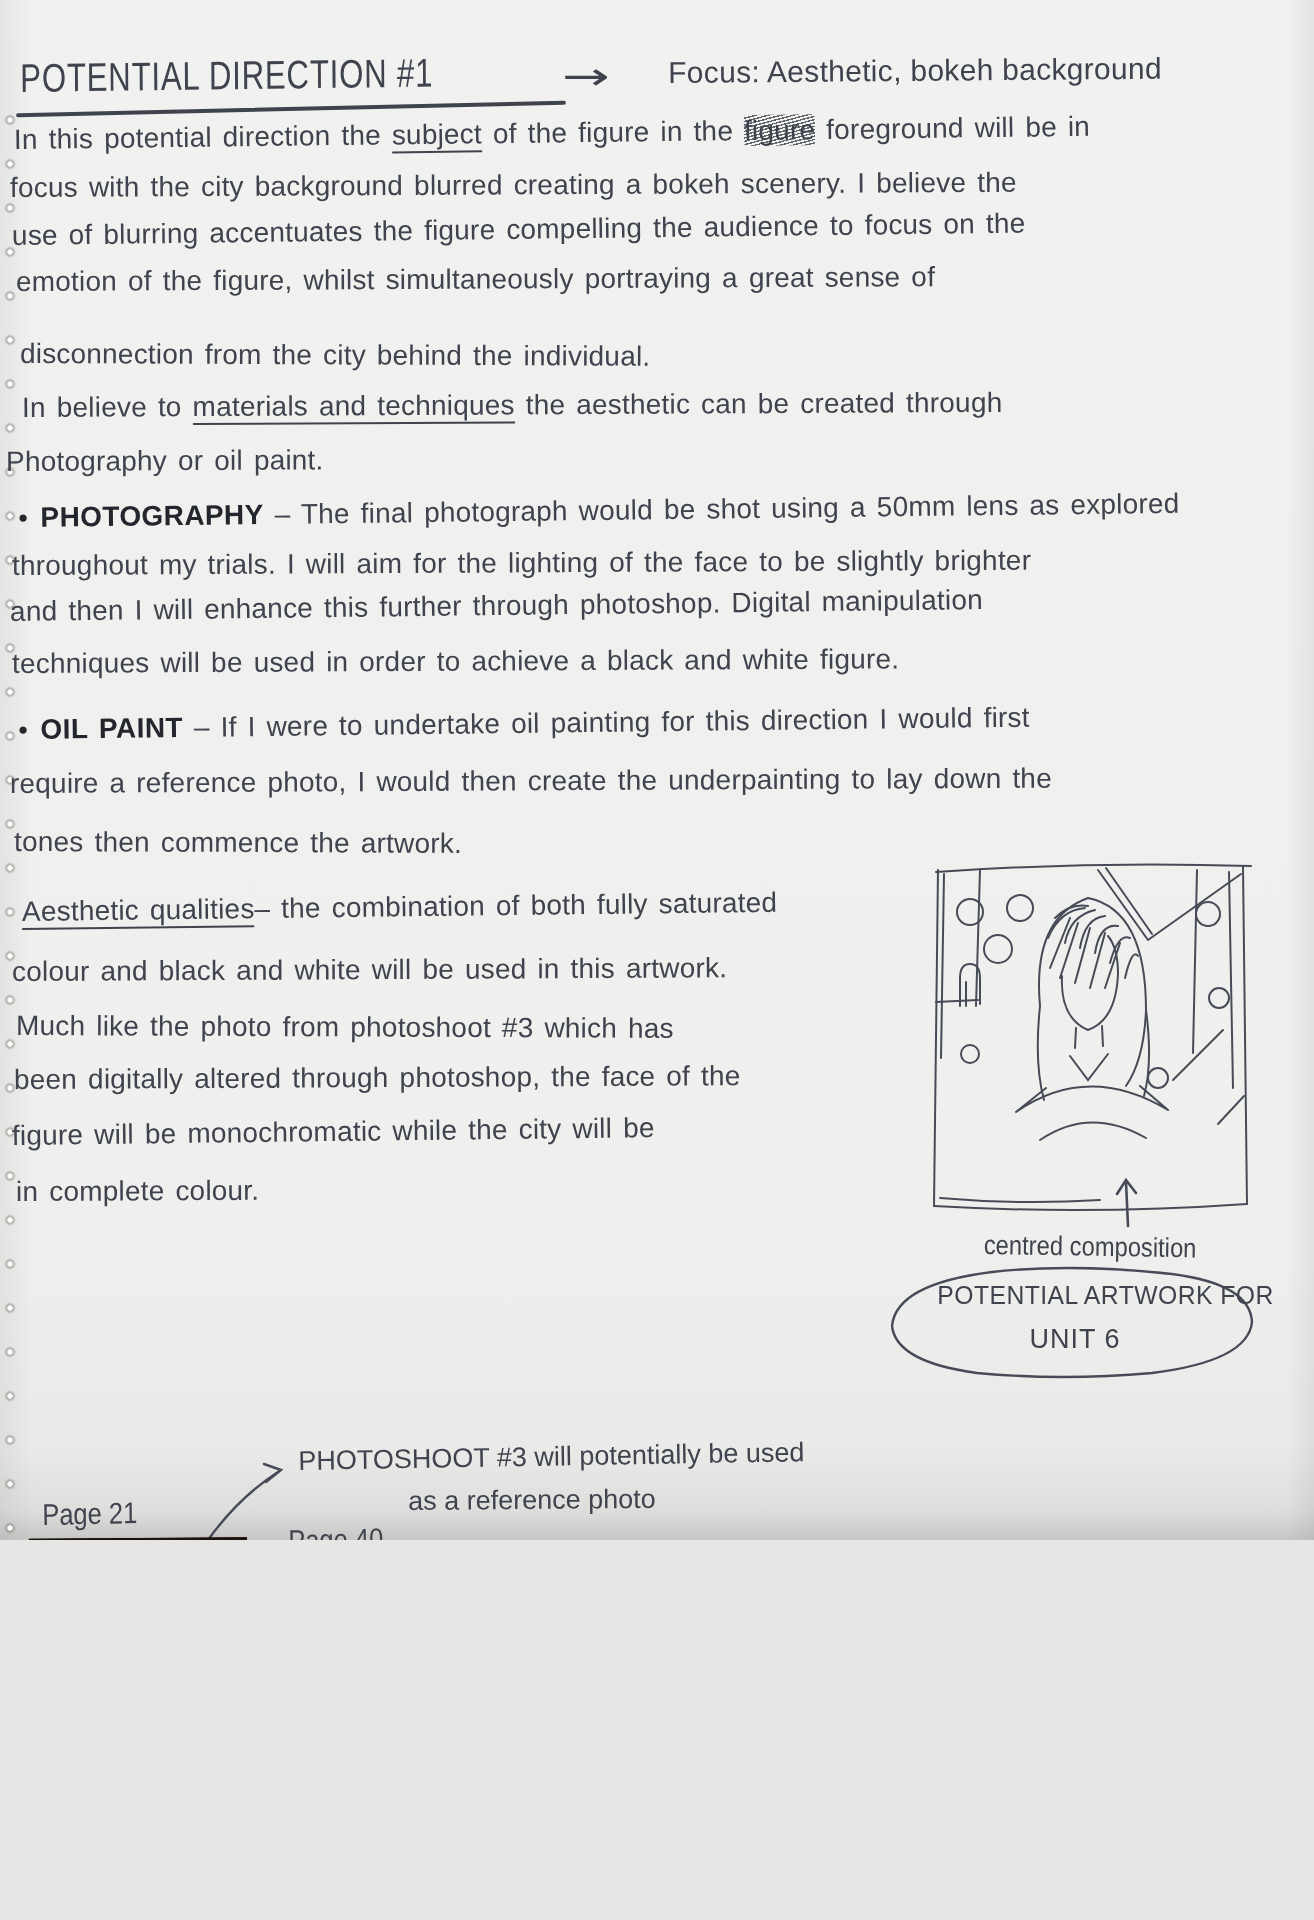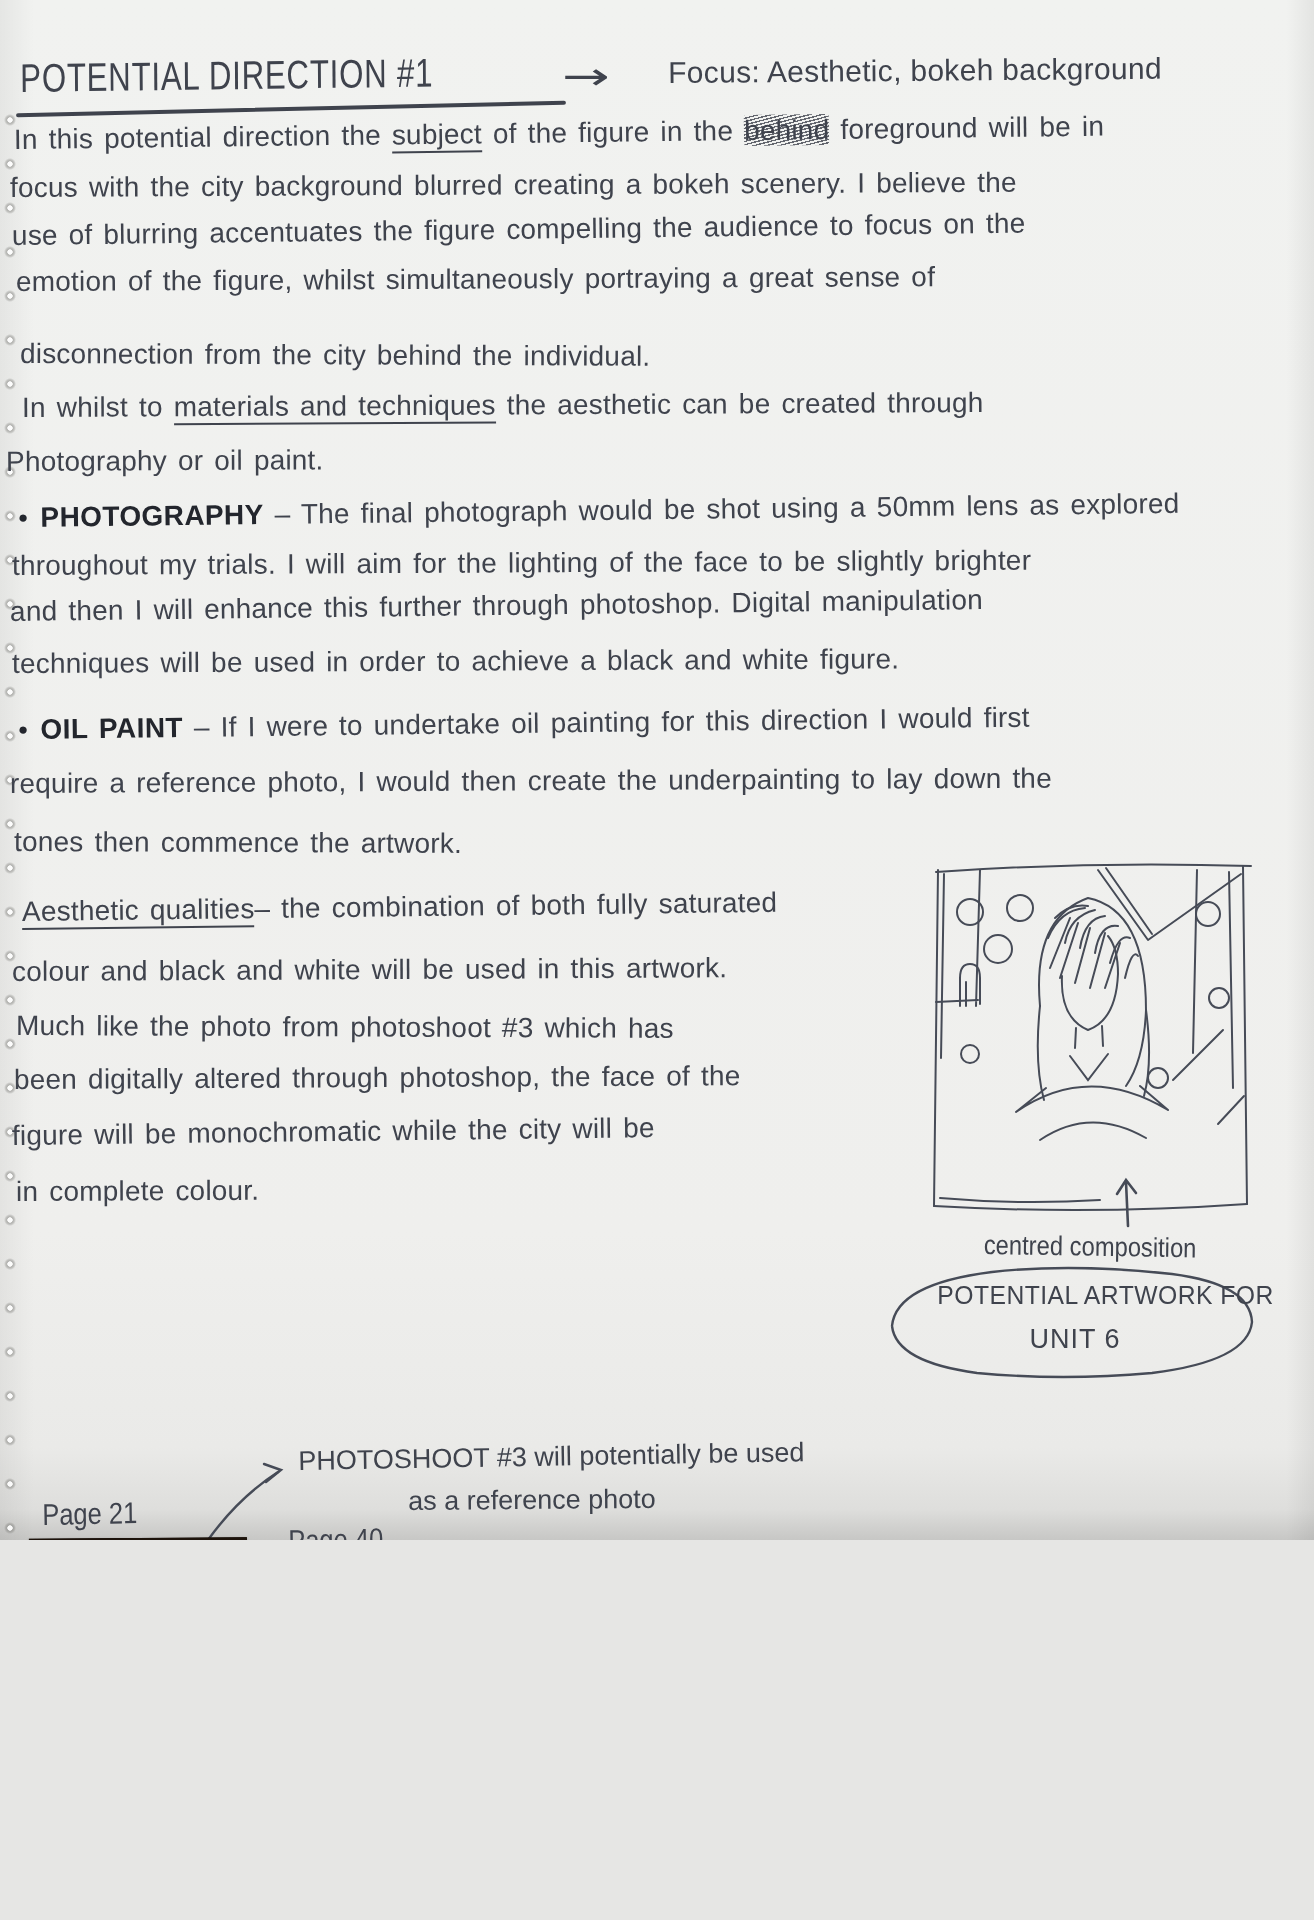--- a/index.html
+++ b/index.html
@@ -59,29 +59,29 @@
 
 <div class="page">
   <div class="holes"></div>
 
   <div class="title-main">POTENTIAL DIRECTION #1</div>
   <div class="title-underline"></div>
   <div class="title-arrow">→</div>
   <div class="title-focus">Focus: Aesthetic, bokeh background</div>
 
   <div class="line r1" style="left:14px;top:124px">
-    <span>In this potential direction the </span><span class="u">subject</span><span> of the figure in the </span><span class="scratch">behind</span><span> foreground will be in</span>
+    <span>In this potential direction the </span><span class="u">subject</span><span> of the figure in the </span><span class="scratch">figure</span><span> foreground will be in</span>
   </div>
   <div class="line r2" style="left:10px;top:172px">focus with the city background blurred creating a bokeh scenery. I believe the</div>
   <div class="line r1" style="left:12px;top:220px">use of blurring accentuates the figure compelling the audience to focus on the</div>
   <div class="line r2" style="left:16px;top:266px">emotion of the figure, whilst simultaneously portraying a great sense of</div>
   <div class="line r3" style="left:20px;top:338px">disconnection from the city behind the individual.</div>
 
   <div class="line r2" style="left:22px;top:392px">
-    <span>In whilst to </span><span class="u">materials and techniques</span><span> the aesthetic can be created through</span>
+    <span>In believe to </span><span class="u">materials and techniques</span><span> the aesthetic can be created through</span>
   </div>
   <div class="line r2" style="left:6px;top:446px">Photography or oil paint.</div>
 
   <div class="line r1" style="left:18px;top:502px">
     <span class="bullet">●</span><span class="marker">PHOTOGRAPHY</span> <span>– The final photograph would be shot using a 50mm lens as explored</span>
   </div>
   <div class="line r2" style="left:12px;top:550px">throughout my trials. I will aim for the lighting of the face to be slightly brighter</div>
   <div class="line r1" style="left:10px;top:596px">and then I will enhance this further through photoshop. Digital manipulation</div>
   <div class="line r2" style="left:12px;top:648px">techniques will be used in order to achieve a black and white figure.</div>
 

